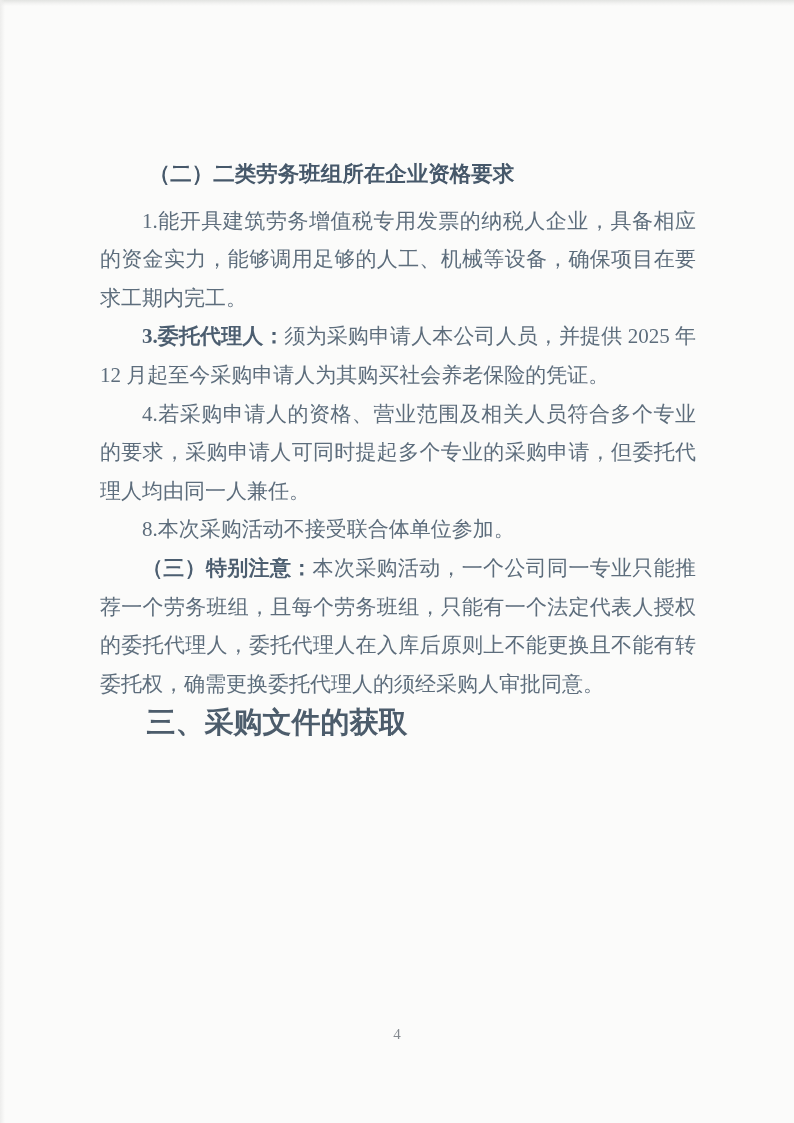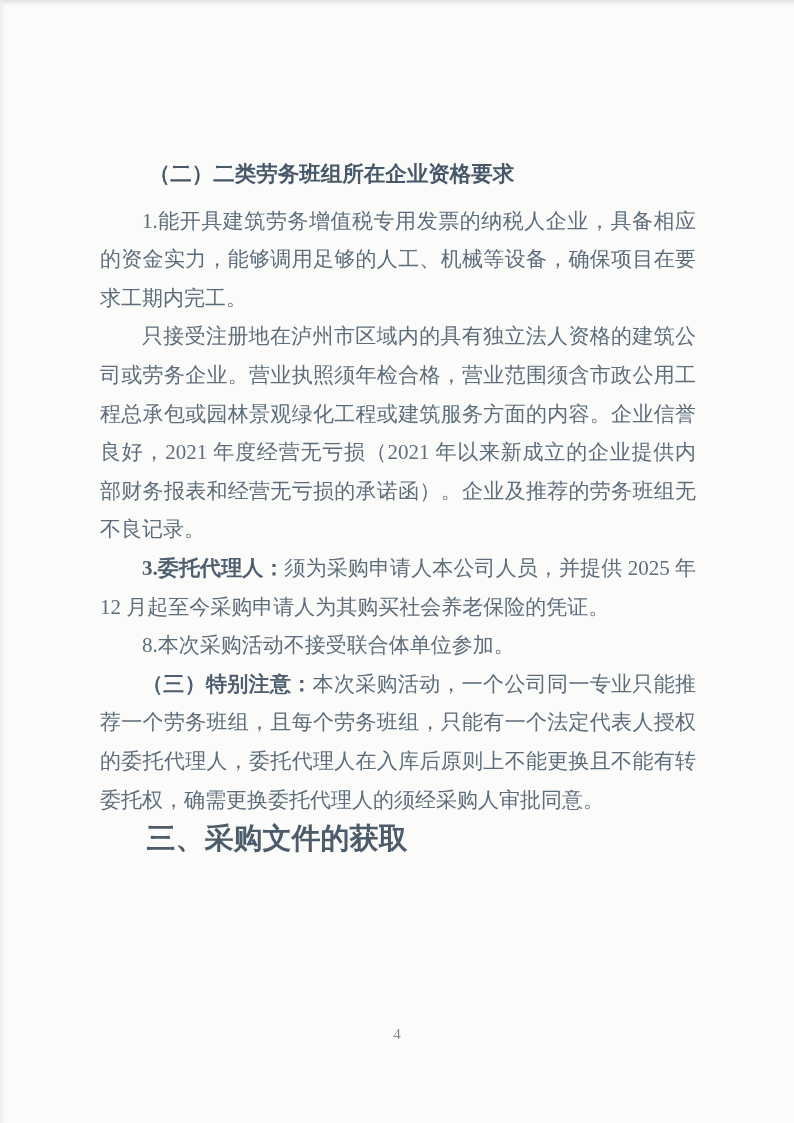--- a/index.html
+++ b/index.html
@@ -86,24 +86,24 @@
 <div class="page">
   <div class="scan-edge-top"></div>
   <div class="scan-edge-left"></div>
 
   <main class="content">
     <h2 class="heading-2">（二）二类劳务班组所在企业资格要求</h2>
 
     <p class="para">1.能开具建筑劳务增值税专用发票的纳税人企业，具备相应的资金实力，能够调用足够的人工、机械等设备，确保项目在要求工期内完工。</p>
 
 
-    <p class="para">只接受注册地在泸州市区域内的具有独立法人资格的建筑公司或劳务企业。营业执照须年检合格，营业范围须含市政公用工程总承包或园林景观绿化工程或建筑服务方面的内容。企业信誉良好，2021 年度经营无亏损（2021 年以来新成立的企业提供内部财务报表和经营无亏损的承诺函）。企业及推荐的劳务班组无不良记录。</p>
 
     <p class="para"><span class="bold-lead">3.委托代理人：</span><span>须为采购申请人本公司人员，并提供 2025 年 12 月起至今采购申请人为其购买社会养老保险的凭证。</span></p>
 
+    <p class="para">4.若采购申请人的资格、营业范围及相关人员符合多个专业的要求，采购申请人可同时提起多个专业的采购申请，但委托代理人均由同一人兼任。</p>
 
     <p class="para">8.本次采购活动不接受联合体单位参加。</p>
 
     <p class="para"><span class="bold-lead">（三）特别注意：</span><span>本次采购活动，一个公司同一专业只能推荐一个劳务班组，且每个劳务班组，只能有一个法定代表人授权的委托代理人，委托代理人在入库后原则上不能更换且不能有转委托权，确需更换委托代理人的须经采购人审批同意。</span></p>
 
     <h2 class="heading-3">三、采购文件的获取</h2>
   </main>
 
   <footer class="page-footer">
     <span class="page-number">4</span>

